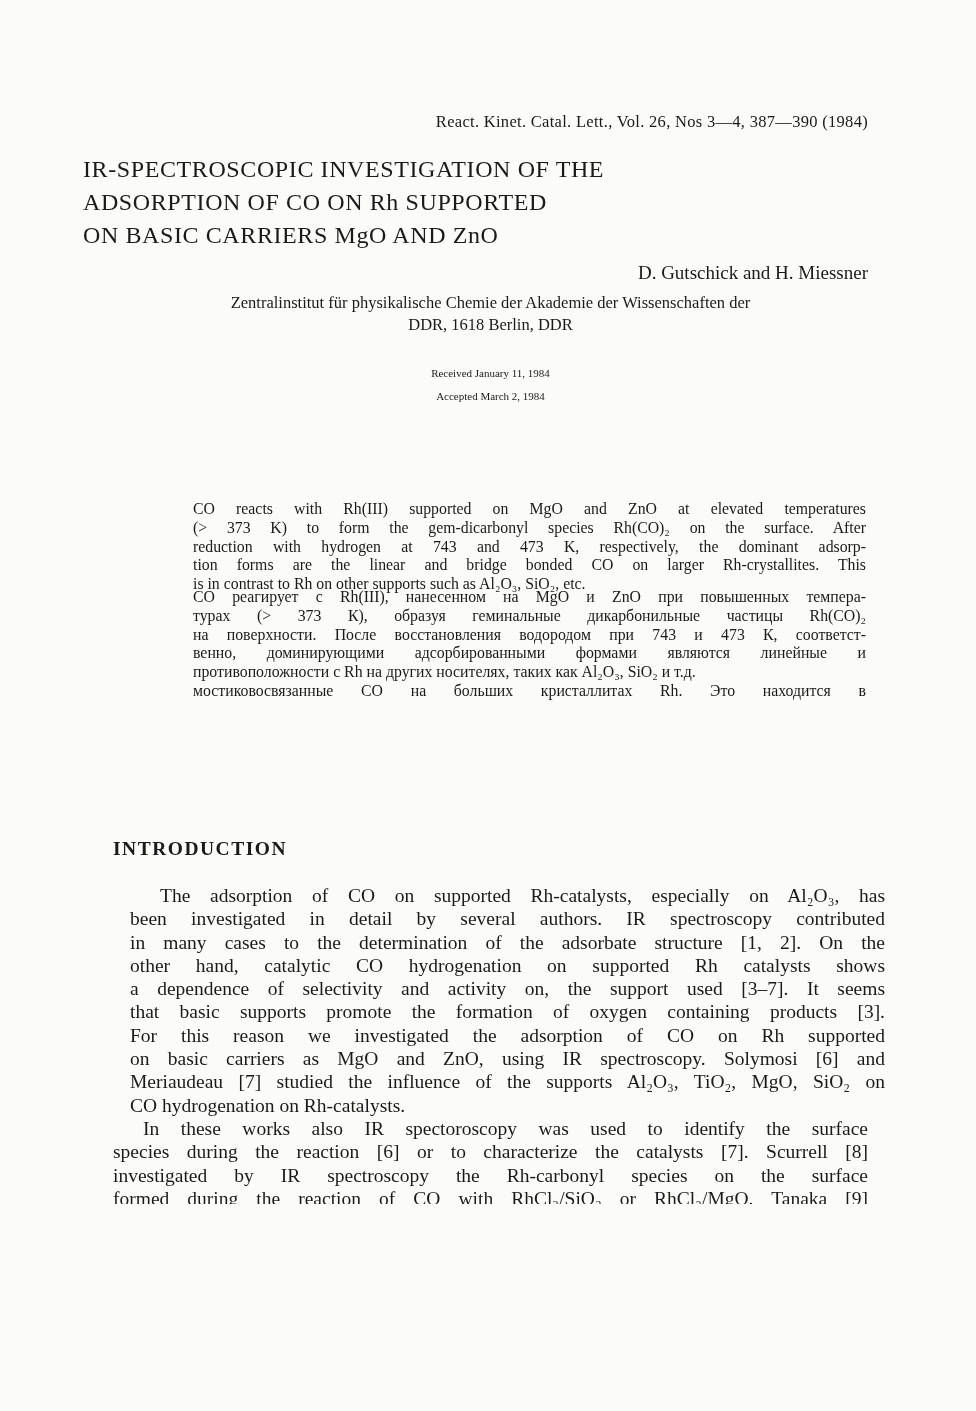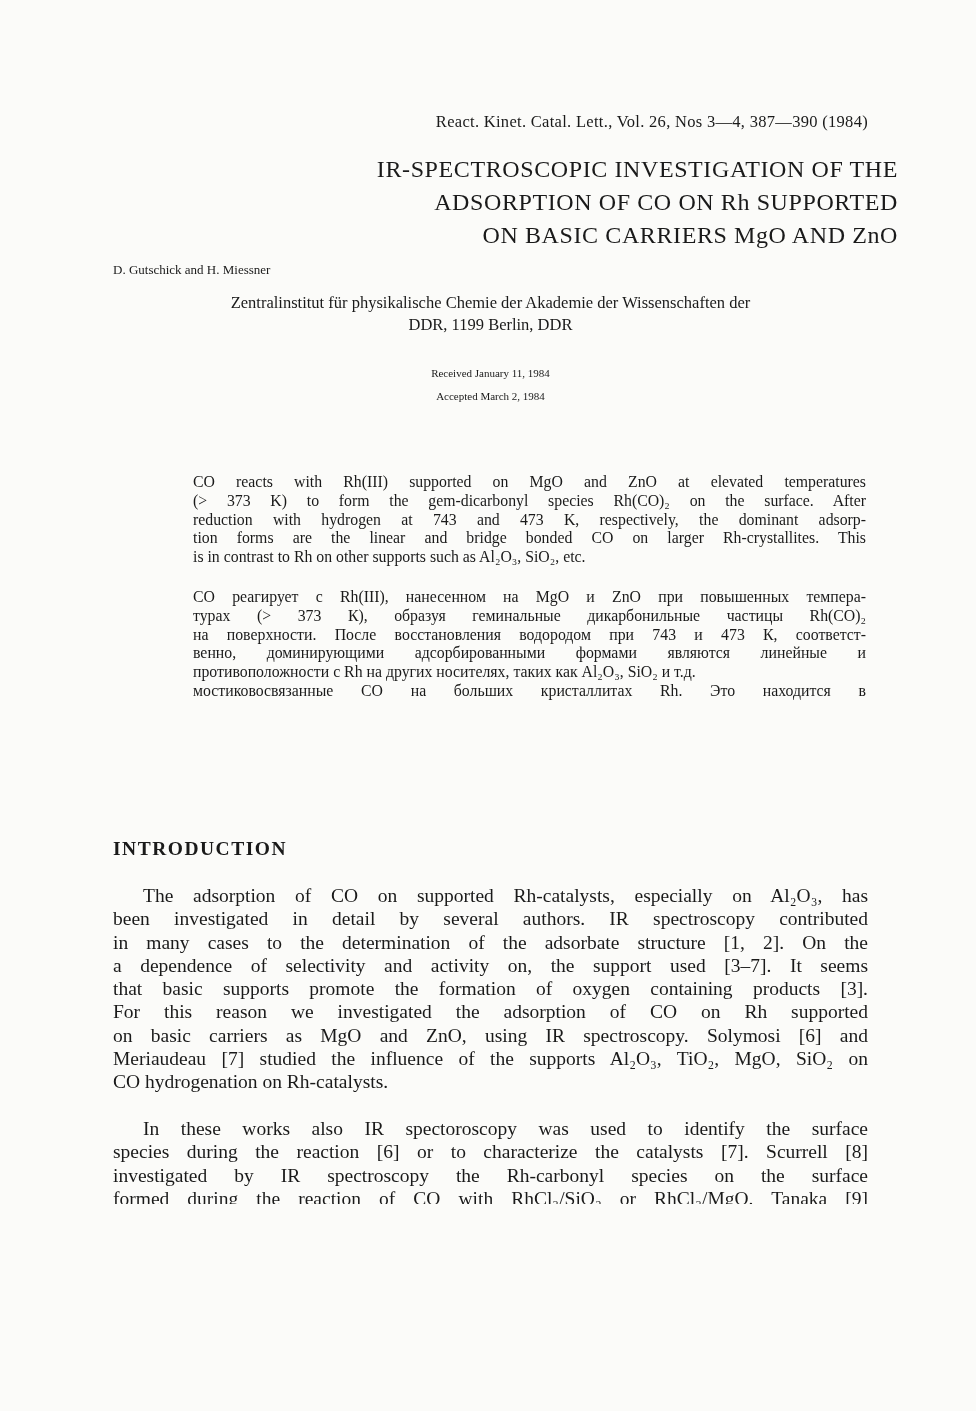--- a/index.html
+++ b/index.html
@@ -34,28 +34,28 @@
     position: absolute;
     top: 153px;
     left: 83px;
     width: 815px;
     margin: 0;
     font-size: 24px;
     line-height: 33px;
     font-weight: normal;
     letter-spacing: 0.6px;
   }
-  .title .line { text-align: right; }
+  .title .line { text-align: left; }
   .authors {
     position: absolute;
     top: 262px;
     left: 113px;
     width: 755px;
-    text-align: left;
-    font-size: 13px;
+    text-align: right;
+    font-size: 19px;
     font-family: Liberation Serif, serif;
   }
   .affiliation {
     position: absolute;
     top: 292px;
     left: 83px;
     width: 815px;
     font-size: 16.5px;
     line-height: 22px;
   }
@@ -69,40 +69,40 @@
     font-size: 11px;
     line-height: 22.5px;
   }
   .abstract {
     position: absolute;
     left: 193px;
     width: 673px;
     font-size: 15.8px;
     line-height: 18.8px;
   }
-  .abstract-en { top: 473px; }
+  .abstract-en { top: 500px; }
   .abstract-ru { top: 588px; }
   .section-heading {
     position: absolute;
     top: 838px;
     left: 113px;
     width: 755px;
     margin: 0;
     font-size: 19.5px;
     font-weight: bold;
     letter-spacing: 1.5px;
   }
   .body-para {
     position: absolute;
     left: 113px;
     width: 755px;
     font-size: 19.5px;
     line-height: 23.3px;
   }
-  .body-para-1 { top: 884px; }
+  .body-para-1 { top: 884px; margin-left: 17px; }
   .body-para-2 { top: 1117px; }
   .page-number {
     position: absolute;
     top: 1273px;
     left: 113px;
     width: 755px;
     text-align: right;
     font-size: 17px;
   }
   .justify .line {
@@ -124,21 +124,21 @@
   <h1 class="title">
       <div class="line">IR-SPECTROSCOPIC INVESTIGATION OF THE</div>
       <div class="line">ADSORPTION OF CO ON Rh SUPPORTED</div>
       <div class="line line-last">ON BASIC CARRIERS MgO AND ZnO</div>
     </h1>
 
   <div class="authors">D. Gutschick and H. Miessner</div>
 
   <div class="affiliation">
       <div class="line">Zentralinstitut für physikalische Chemie der Akademie der Wissenschaften der</div>
-      <div class="line line-last">DDR, 1199 Berlin, DDR</div>
+      <div class="line line-last">DDR, 1618 Berlin, DDR</div>
     </div>
 
   <div class="dates">
     <div>Received January 11, 1984</div>
     <div>Accepted March 2, 1984</div>
   </div>
 
   <div class="abstract abstract-en justify">
       <div class="line">CO reacts with Rh(III) supported on MgO and ZnO at elevated temperatures</div>
       <div class="line">(&gt; 373 K) to form the gem-dicarbonyl species Rh(CO)₂ on the surface. After</div>
@@ -155,20 +155,21 @@
       <div class="line line-last">противоположности с Rh на других носителях, таких как Al₂O₃, SiO₂ и т.д.</div>
       <div class="line">мостиковосвязанные CO на больших кристаллитах Rh. Это находится в</div>
     </div>
 
   <h2 class="section-heading">INTRODUCTION</h2>
 
   <div class="body-para body-para-1 justify">
       <div class="line" style="text-indent: 30px;">The adsorption of CO on supported Rh-catalysts, especially on Al₂O₃, has</div>
       <div class="line">been investigated in detail by several authors. IR spectroscopy contributed</div>
       <div class="line">in many cases to the determination of the adsorbate structure [1, 2]. On the</div>
+      <div class="line">other hand, catalytic CO hydrogenation on supported Rh catalysts shows</div>
       <div class="line">a dependence of selectivity and activity on, the support used [3–7]. It seems</div>
       <div class="line">that basic supports promote the formation of oxygen containing products [3].</div>
       <div class="line">For this reason we investigated the adsorption of CO on Rh supported</div>
       <div class="line">on basic carriers as MgO and ZnO, using IR spectroscopy. Solymosi [6] and</div>
       <div class="line">Meriaudeau [7] studied the influence of the supports Al₂O₃, TiO₂, MgO, SiO₂ on</div>
       <div class="line line-last">CO hydrogenation on Rh-catalysts.</div>
     </div>
 
   <div class="body-para body-para-2 justify">
       <div class="line" style="text-indent: 30px;">In these works also IR spectoroscopy was used to identify the surface</div>

